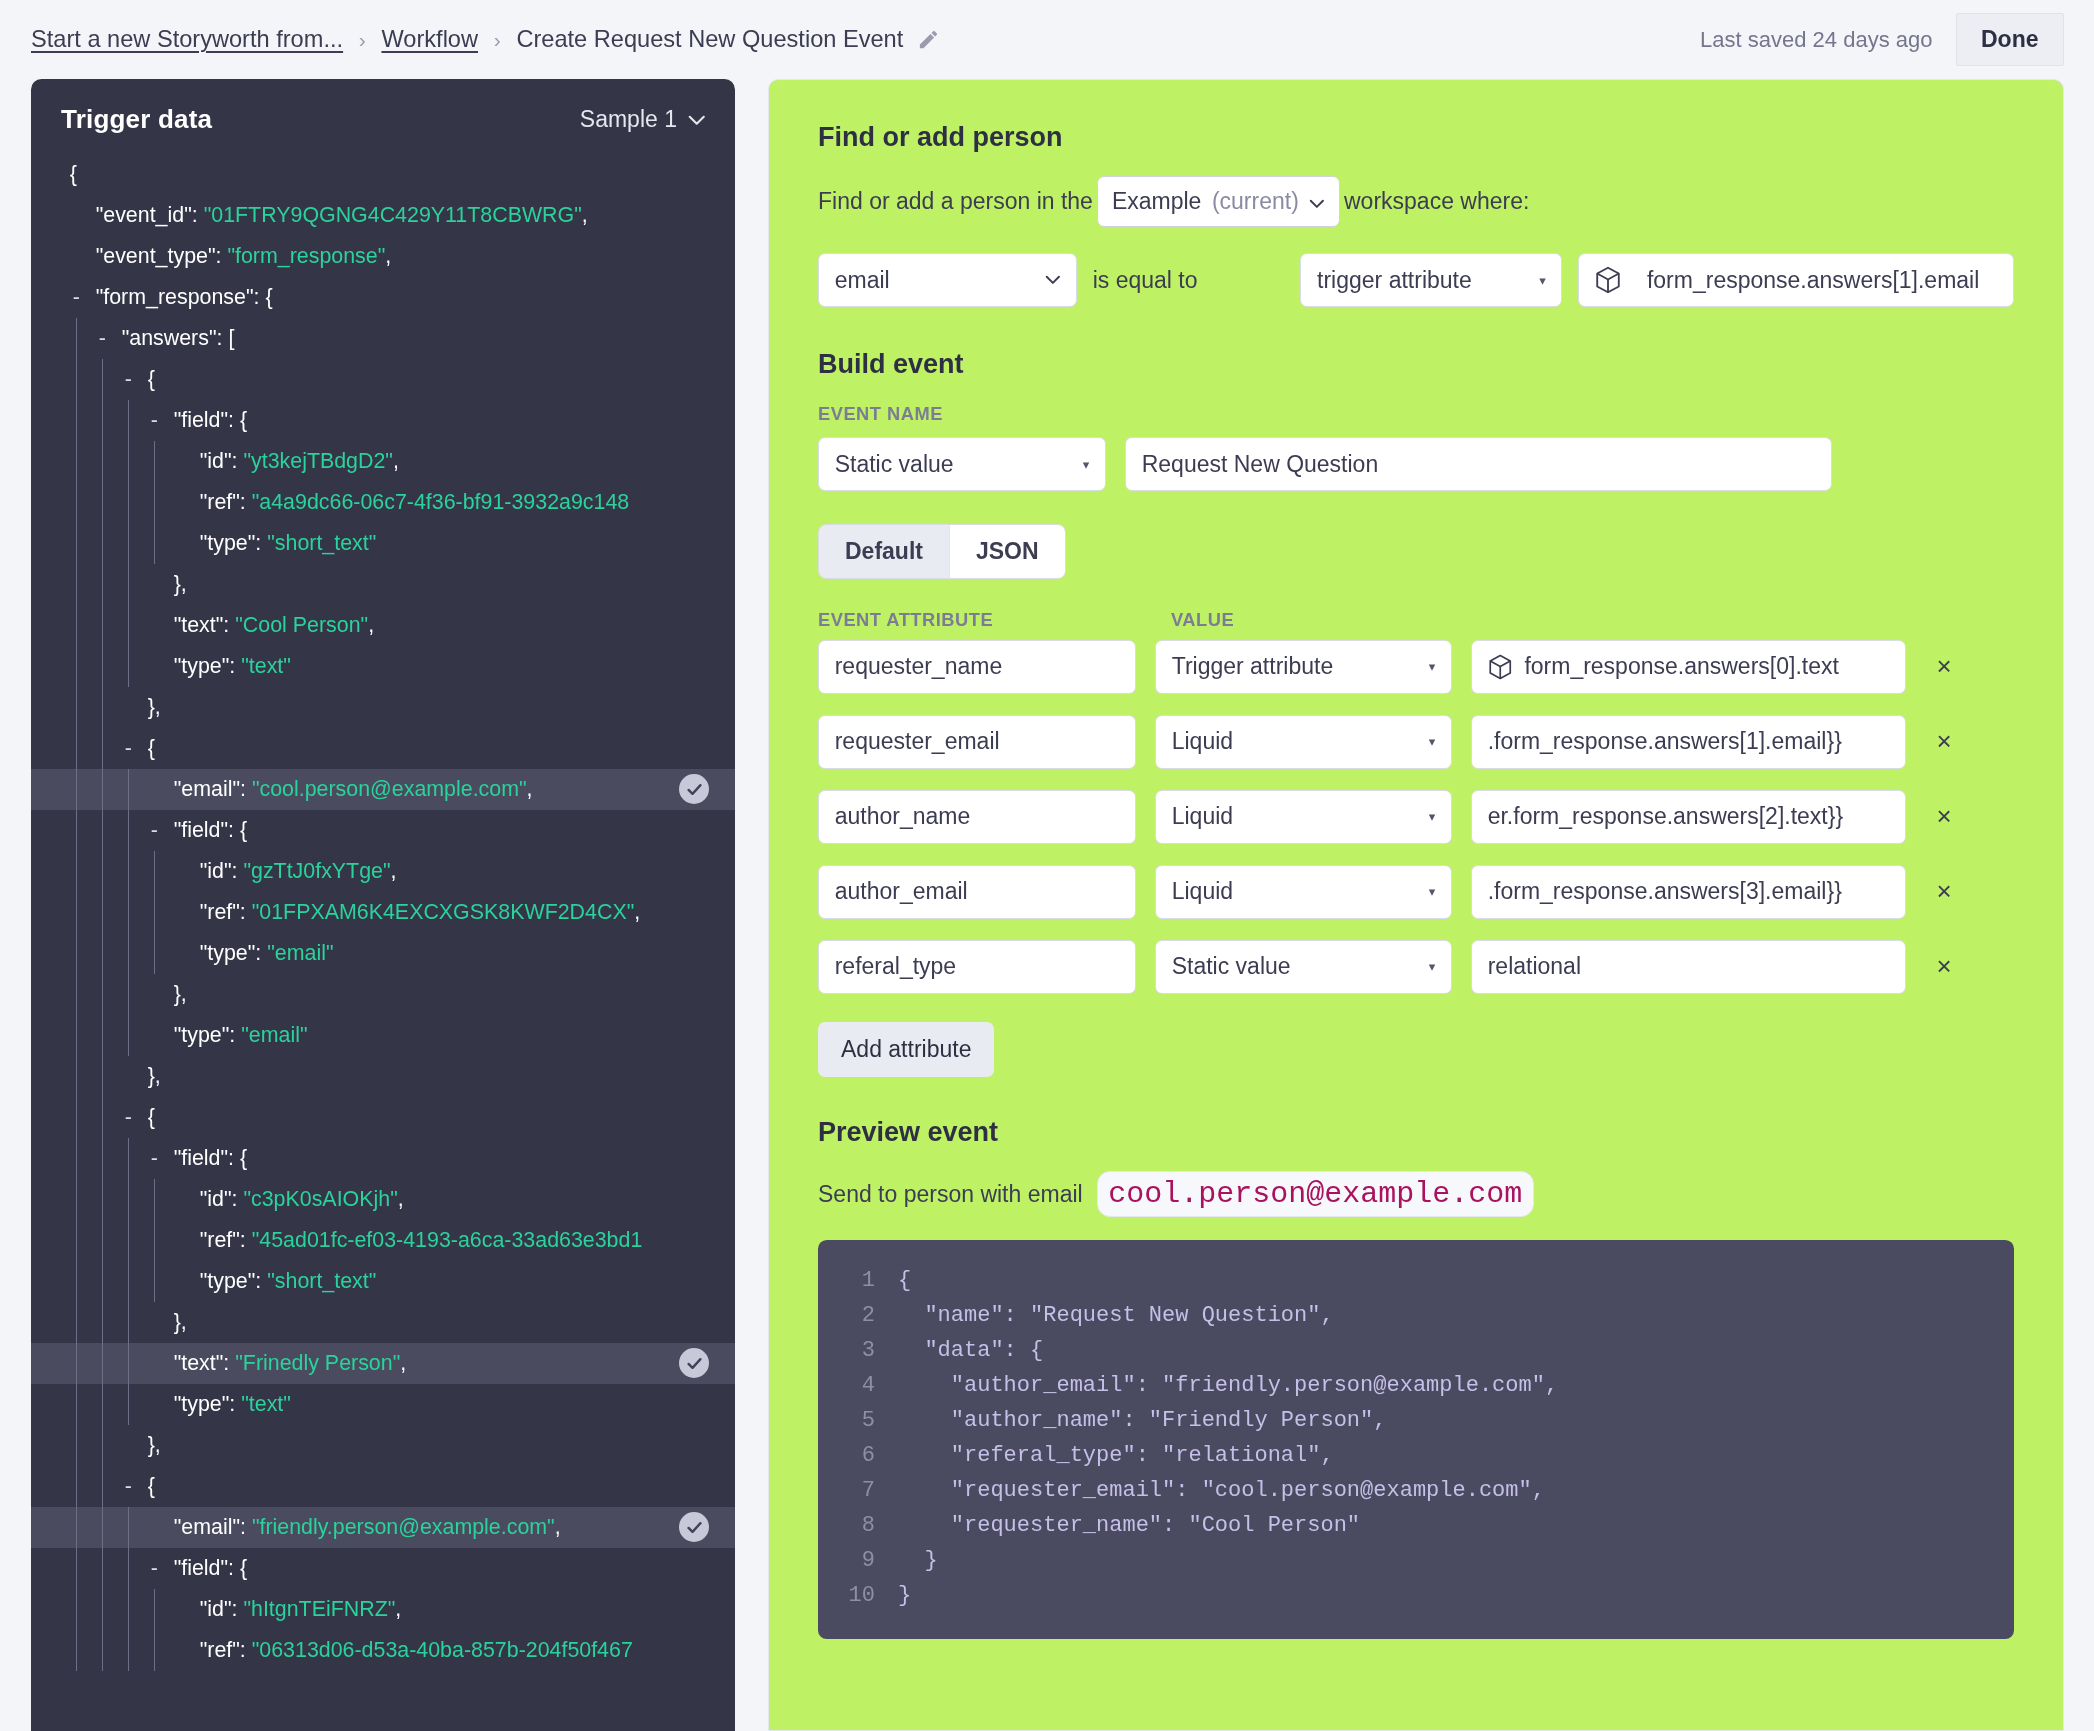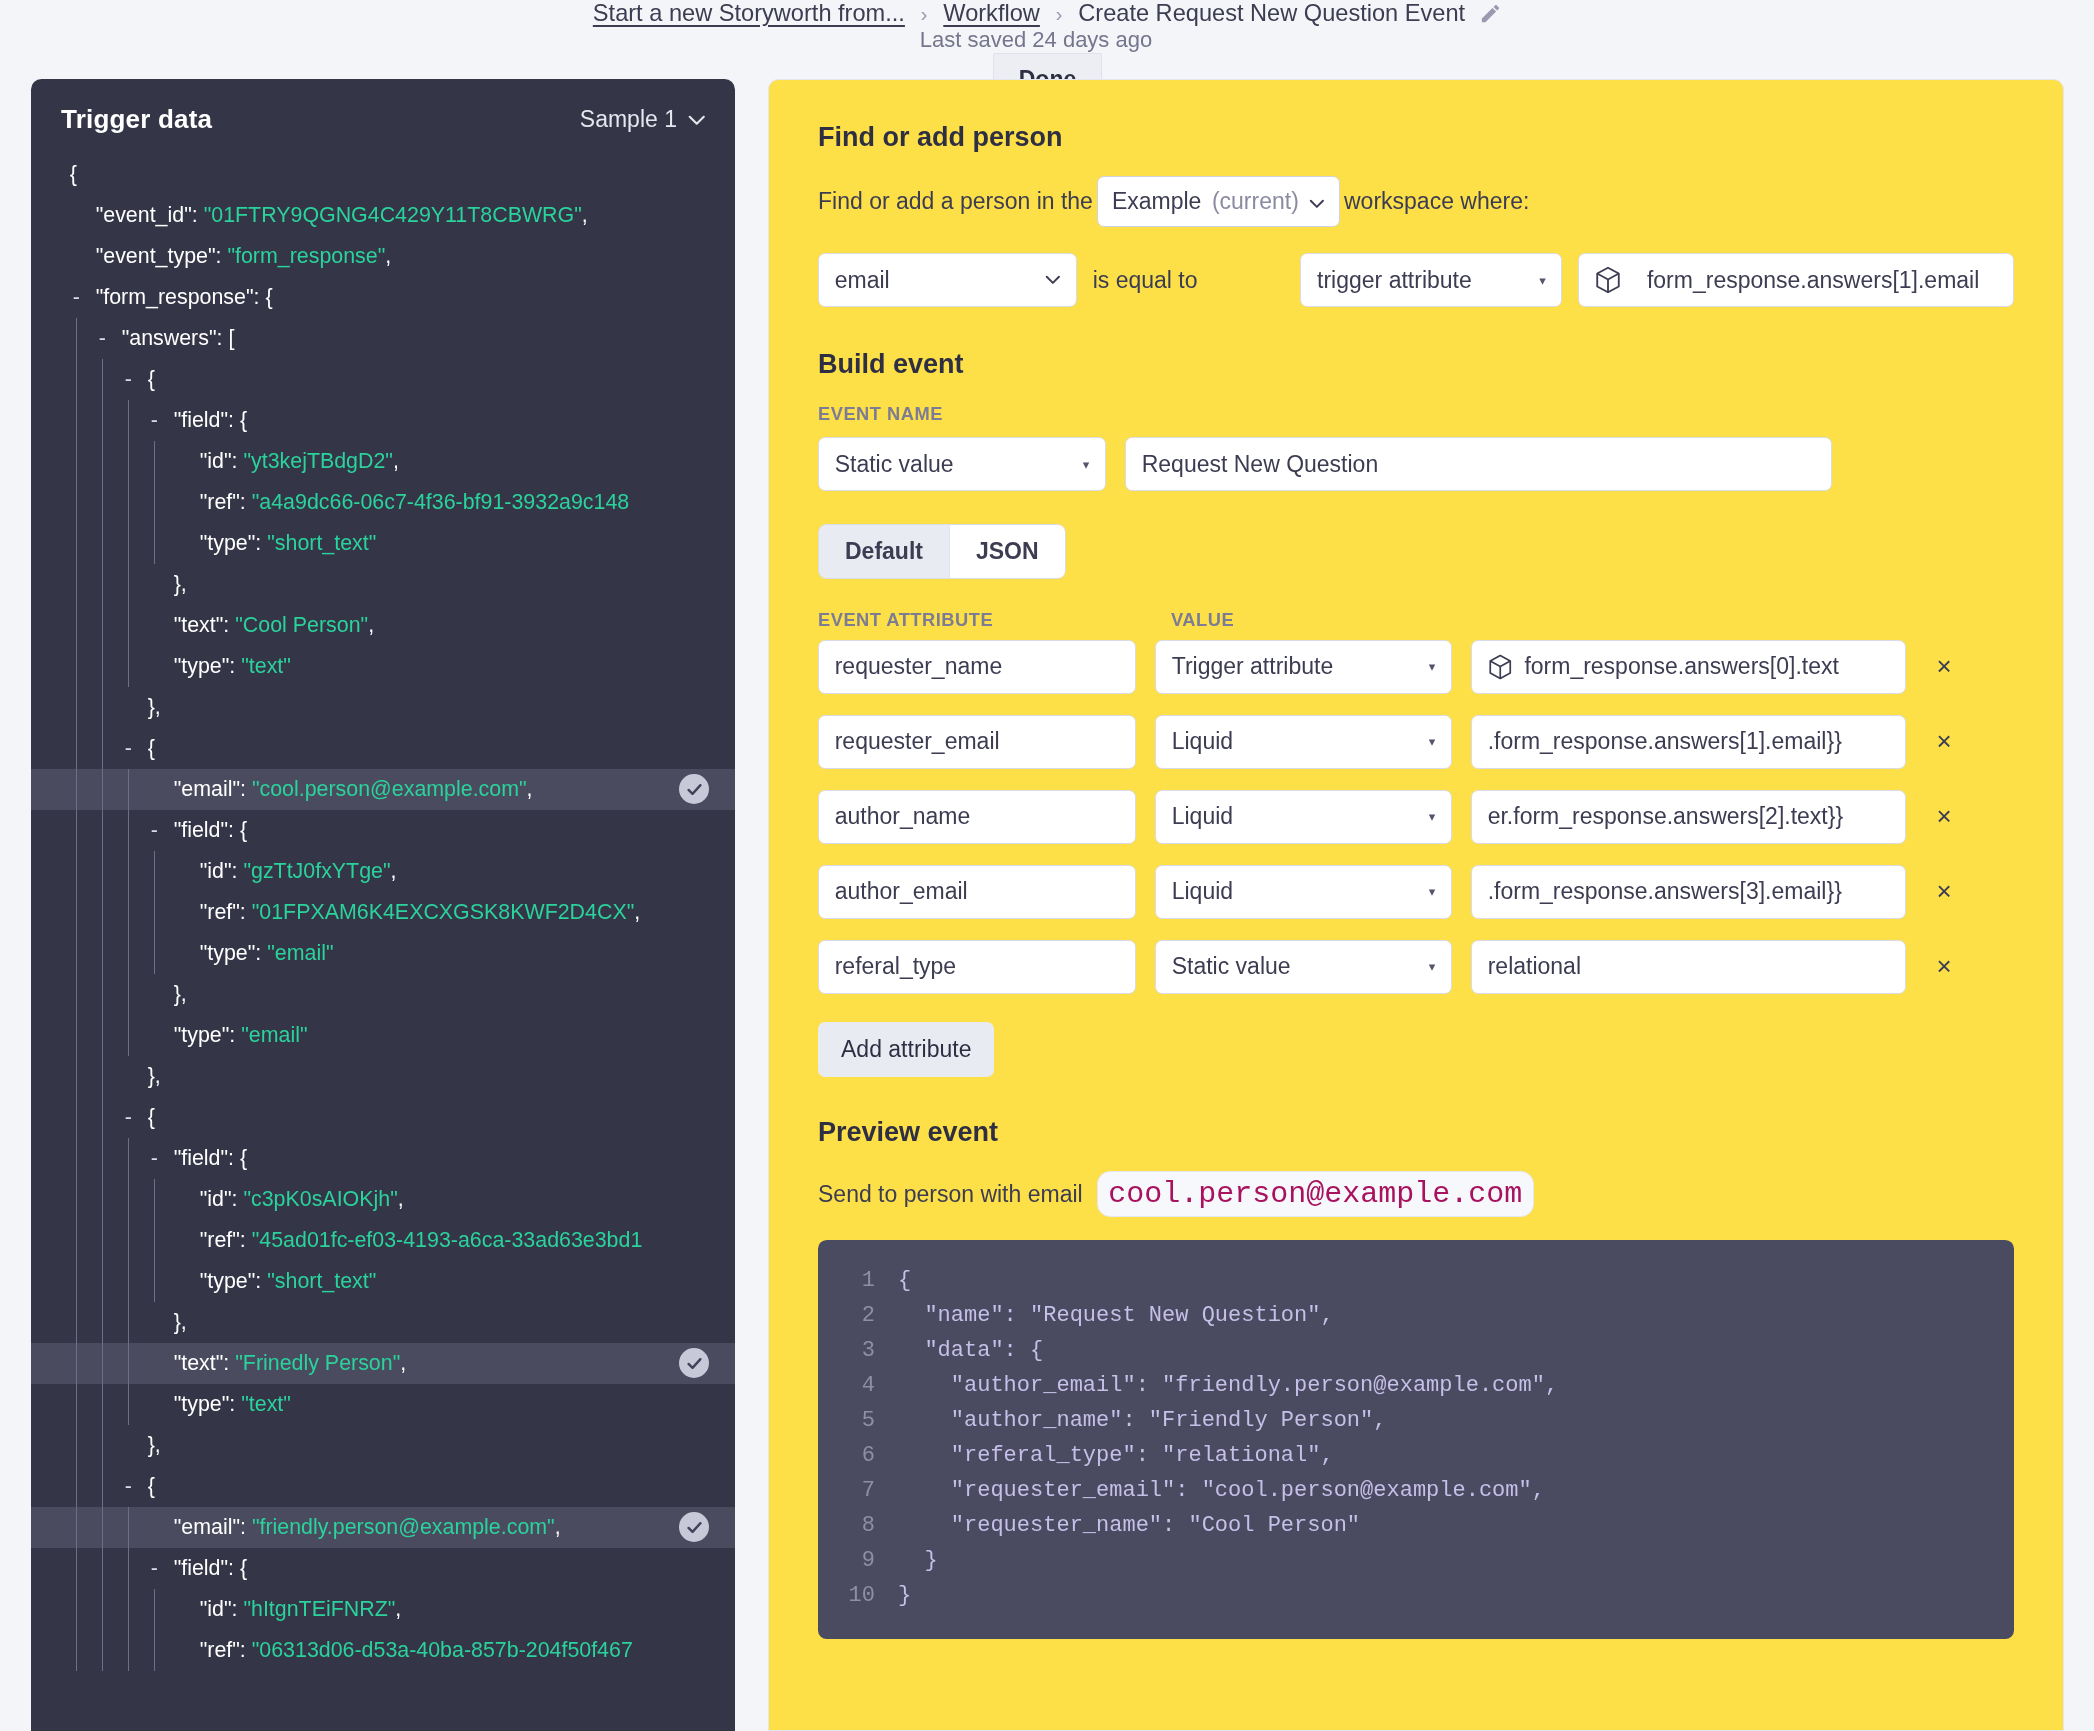--- a/index.html
+++ b/index.html
@@ -11,21 +11,20 @@
     color: #3c3c52;
     overflow: hidden;
   }
 
   
   .topbar {
     height: 79px;
     display: flex; align-items: center;
     padding: 0 30px 0 31px;
     background: #f4f5f8;
-    flex-direction: column;
   }
   .crumbs { display:flex; align-items:center; gap: 0; flex: 1; min-width:0; }
   .crumb {
     font-size: 23.6px; color: #3c3c52; white-space: nowrap;
   }
   .crumb.link { text-decoration: underline; text-underline-offset: 4.4px; cursor: pointer; }
   .crumb-sep {
     font-size: 21px; color: #9a9ab0; margin: 0 15.7px; line-height:1;
   }
   .pencil-icon { margin-left: 14px; display:inline-flex; align-items:center; }
@@ -94,21 +93,21 @@
     position:absolute; right: 26px; top: 50%; transform: translateY(-50%);
     width: 30px; height: 30px; border-radius: 50%;
     background: #c8c9d8;
     display:flex; align-items:center; justify-content:center;
   }
   .check svg { display:block; }
 
   
   .form-card {
     flex: 1;
-    background: #fde047;
+    background: #bef264;
     border: 0.9px solid #e4e6ee;
     border-radius: 10.5px 10.5px 0 0;
     padding: 42px 49px 0 49px;
     overflow: hidden;
   }
   h2.section {
     font-size: 27px; font-weight: bold; color:#2f2f44;
     margin: 0 0 23px 0;
   }
   .inline-row { display:flex; align-items:center; gap: 4px; font-size: 23px; color:#3c3c52; }

